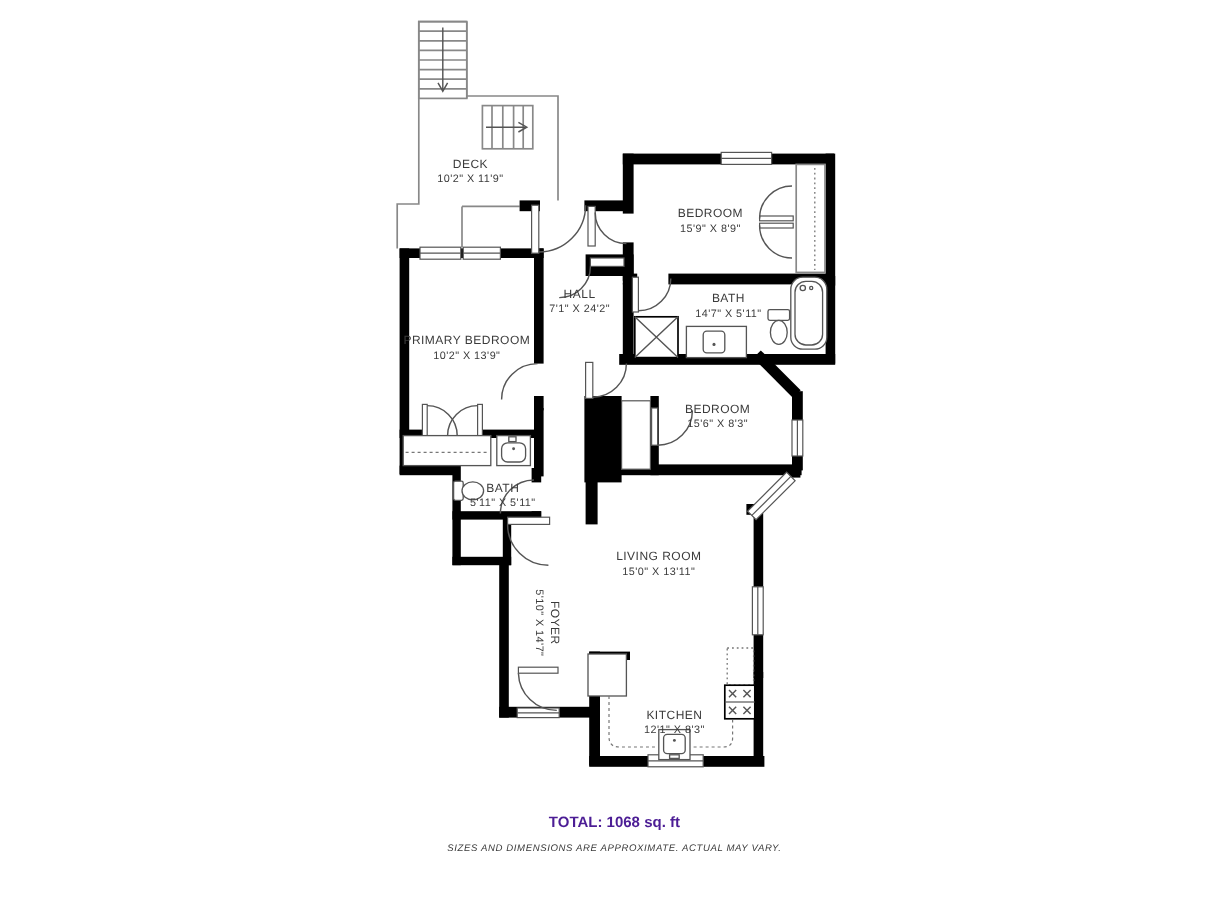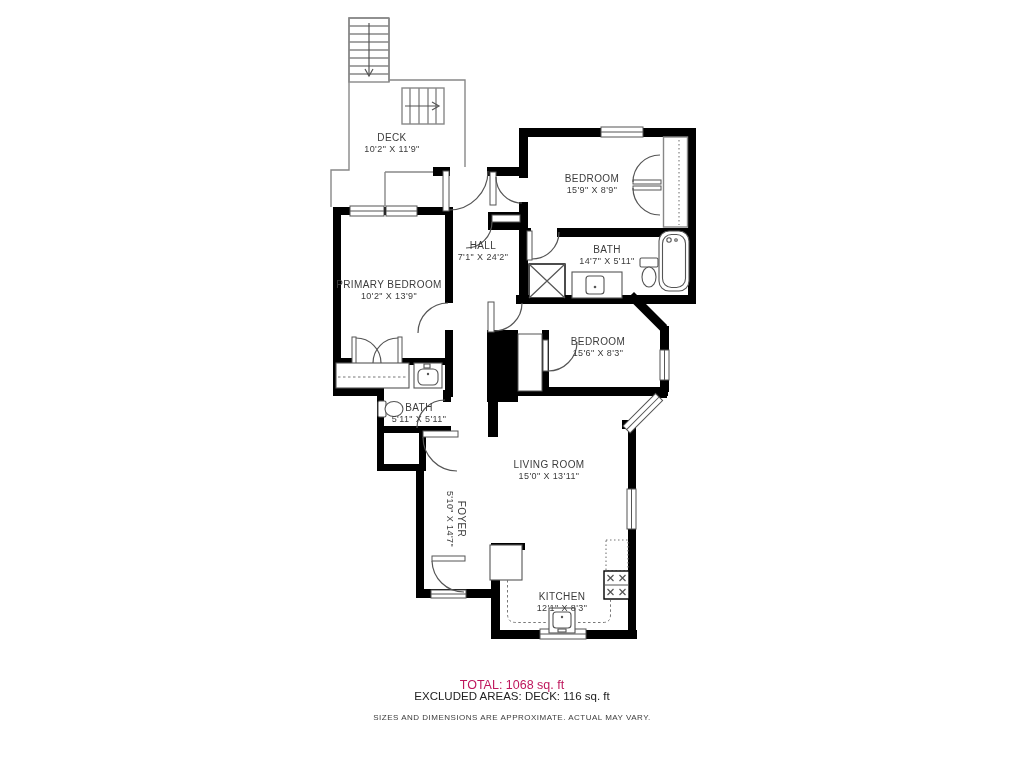--- a/index.html
+++ b/index.html
@@ -16,23 +16,23 @@
   svg .wline{stroke:#555;stroke-width:1;}
   svg .leaf{fill:#fff;stroke:#555;stroke-width:1;}
   svg .dash{stroke:#777;fill:none;stroke-width:1;stroke-dasharray:2.5 2.5;}
   svg .dot{stroke:#777;fill:none;stroke-width:1.1;stroke-dasharray:1.5 2.5;}
   .room-label{position:absolute;text-align:center;letter-spacing:.4px;
               transform:translate(-50%,-50%);white-space:nowrap;line-height:1.15;}
   .room-label.rot{transform:translate(-50%,-50%) rotate(90deg);}
   .room-name{font-size:10px;}
   .room-dims{font-size:9px;}
   .summary{position:absolute;left:0;right:0;top:680px;text-align:center;}
-  .sum-total{font-weight:normal;font-size:12.5px;line-height:11px;color:#be185d;}
+  .sum-total{font-weight:bold;font-size:12.5px;line-height:11px;color:#4c1d95;}
   .sum-line{font-size:11.5px;line-height:11px;color:#222;}
-  .disclaimer{font-size:8px;letter-spacing:.5px;margin-top:11px;color:#3b3b3b;}
+  .disclaimer{font-size:8px;letter-spacing:.5px;margin-top:11px;color:#3b3b3b;font-style:italic;}
 </style>
 </head>
 <body>
 
 <svg id="plan-svg" class="abs" width="1024" height="768" viewBox="0 0 1024 768">
 
   <g>
     <path class="thin" d="M 389,18 L 349,18 L 349,170 L 331,170 L 331,207"></path>
     <path class="thin" d="M 389,18 L 389,82"></path>
     <path class="thin" d="M 389,80 L 465,80 L 465,167"></path>
@@ -257,15 +257,14 @@
   <div class="room-name">FOYER</div>
   <div class="room-dims">5'10" X 14'7"</div>
 </div>
 <div class="room-label" style="left:562px;top:602px">
   <div class="room-name">KITCHEN</div>
   <div class="room-dims">12'1" X 8'3"</div>
 </div>
 
 <div class="summary">
   <div class="sum-total">TOTAL: 1068 sq. ft</div>
-  <div class="sum-line">EXCLUDED AREAS: DECK: 116 sq. ft</div>
   <div class="disclaimer">SIZES AND DIMENSIONS ARE APPROXIMATE. ACTUAL MAY VARY.</div>
 </div>
 
 </body></html>

